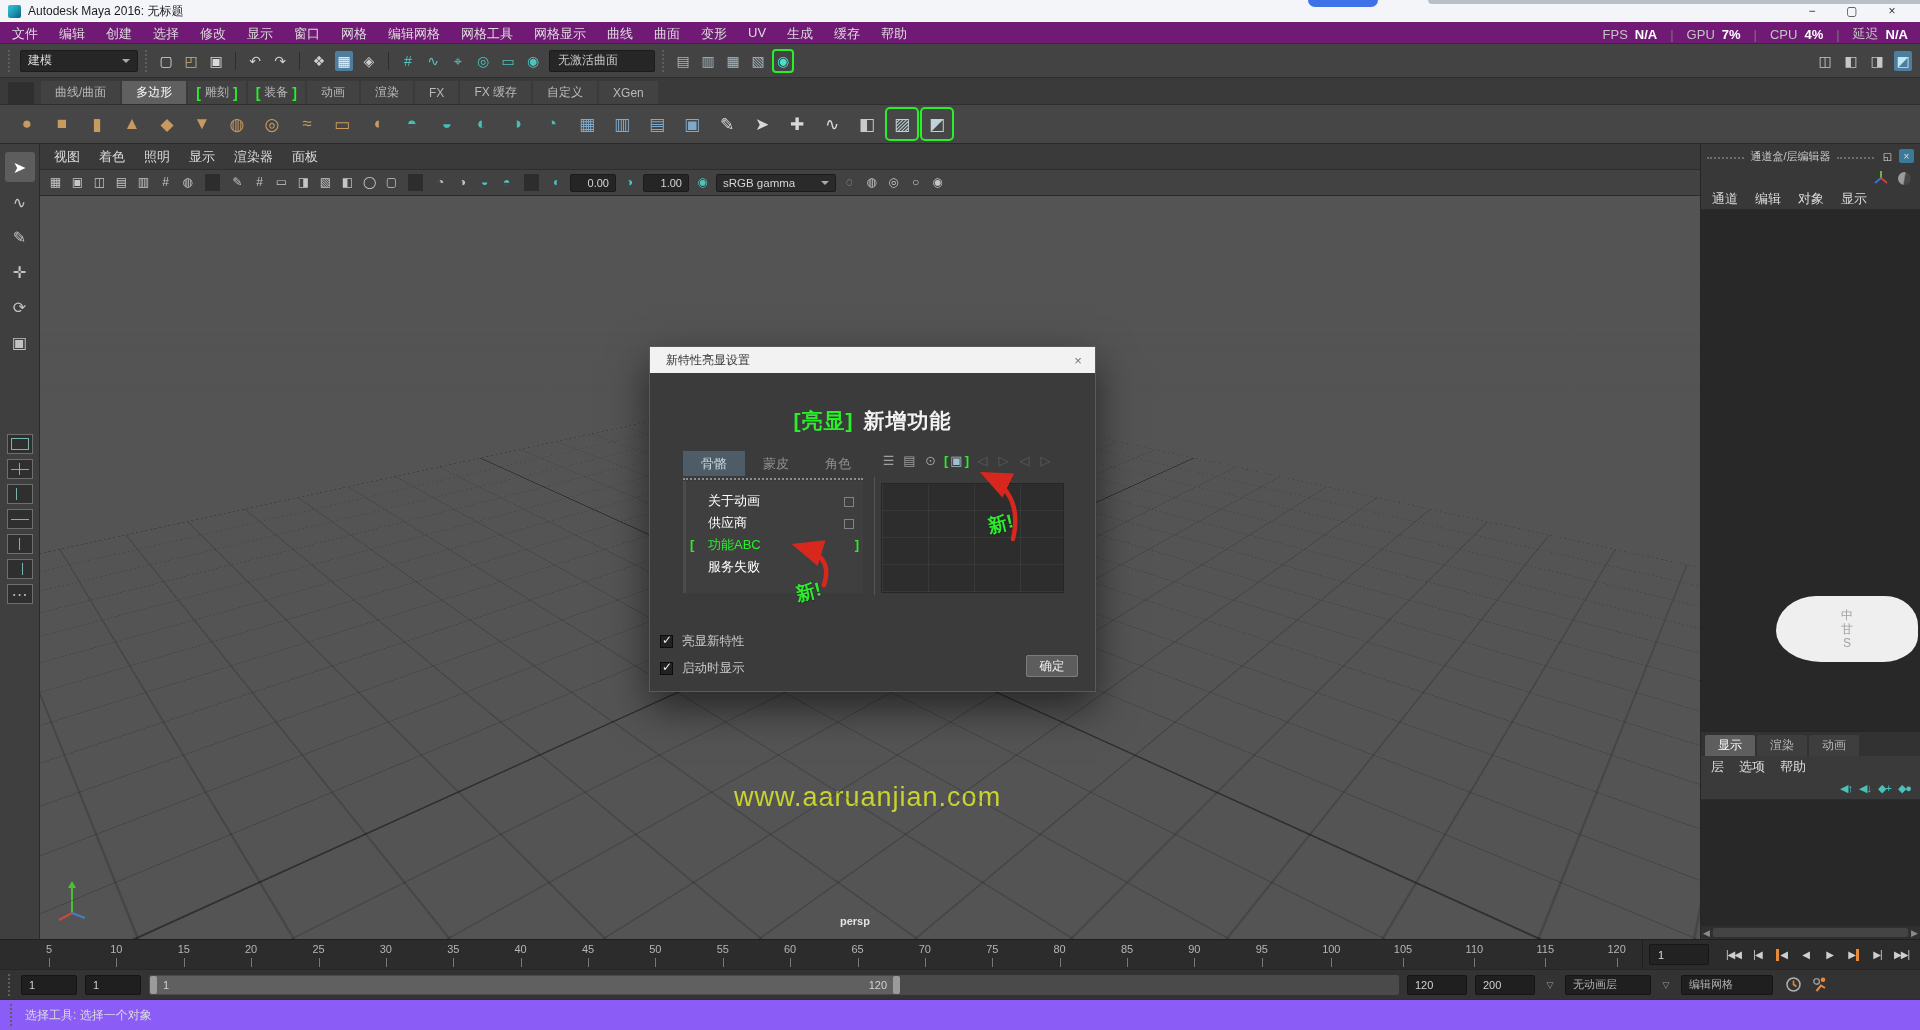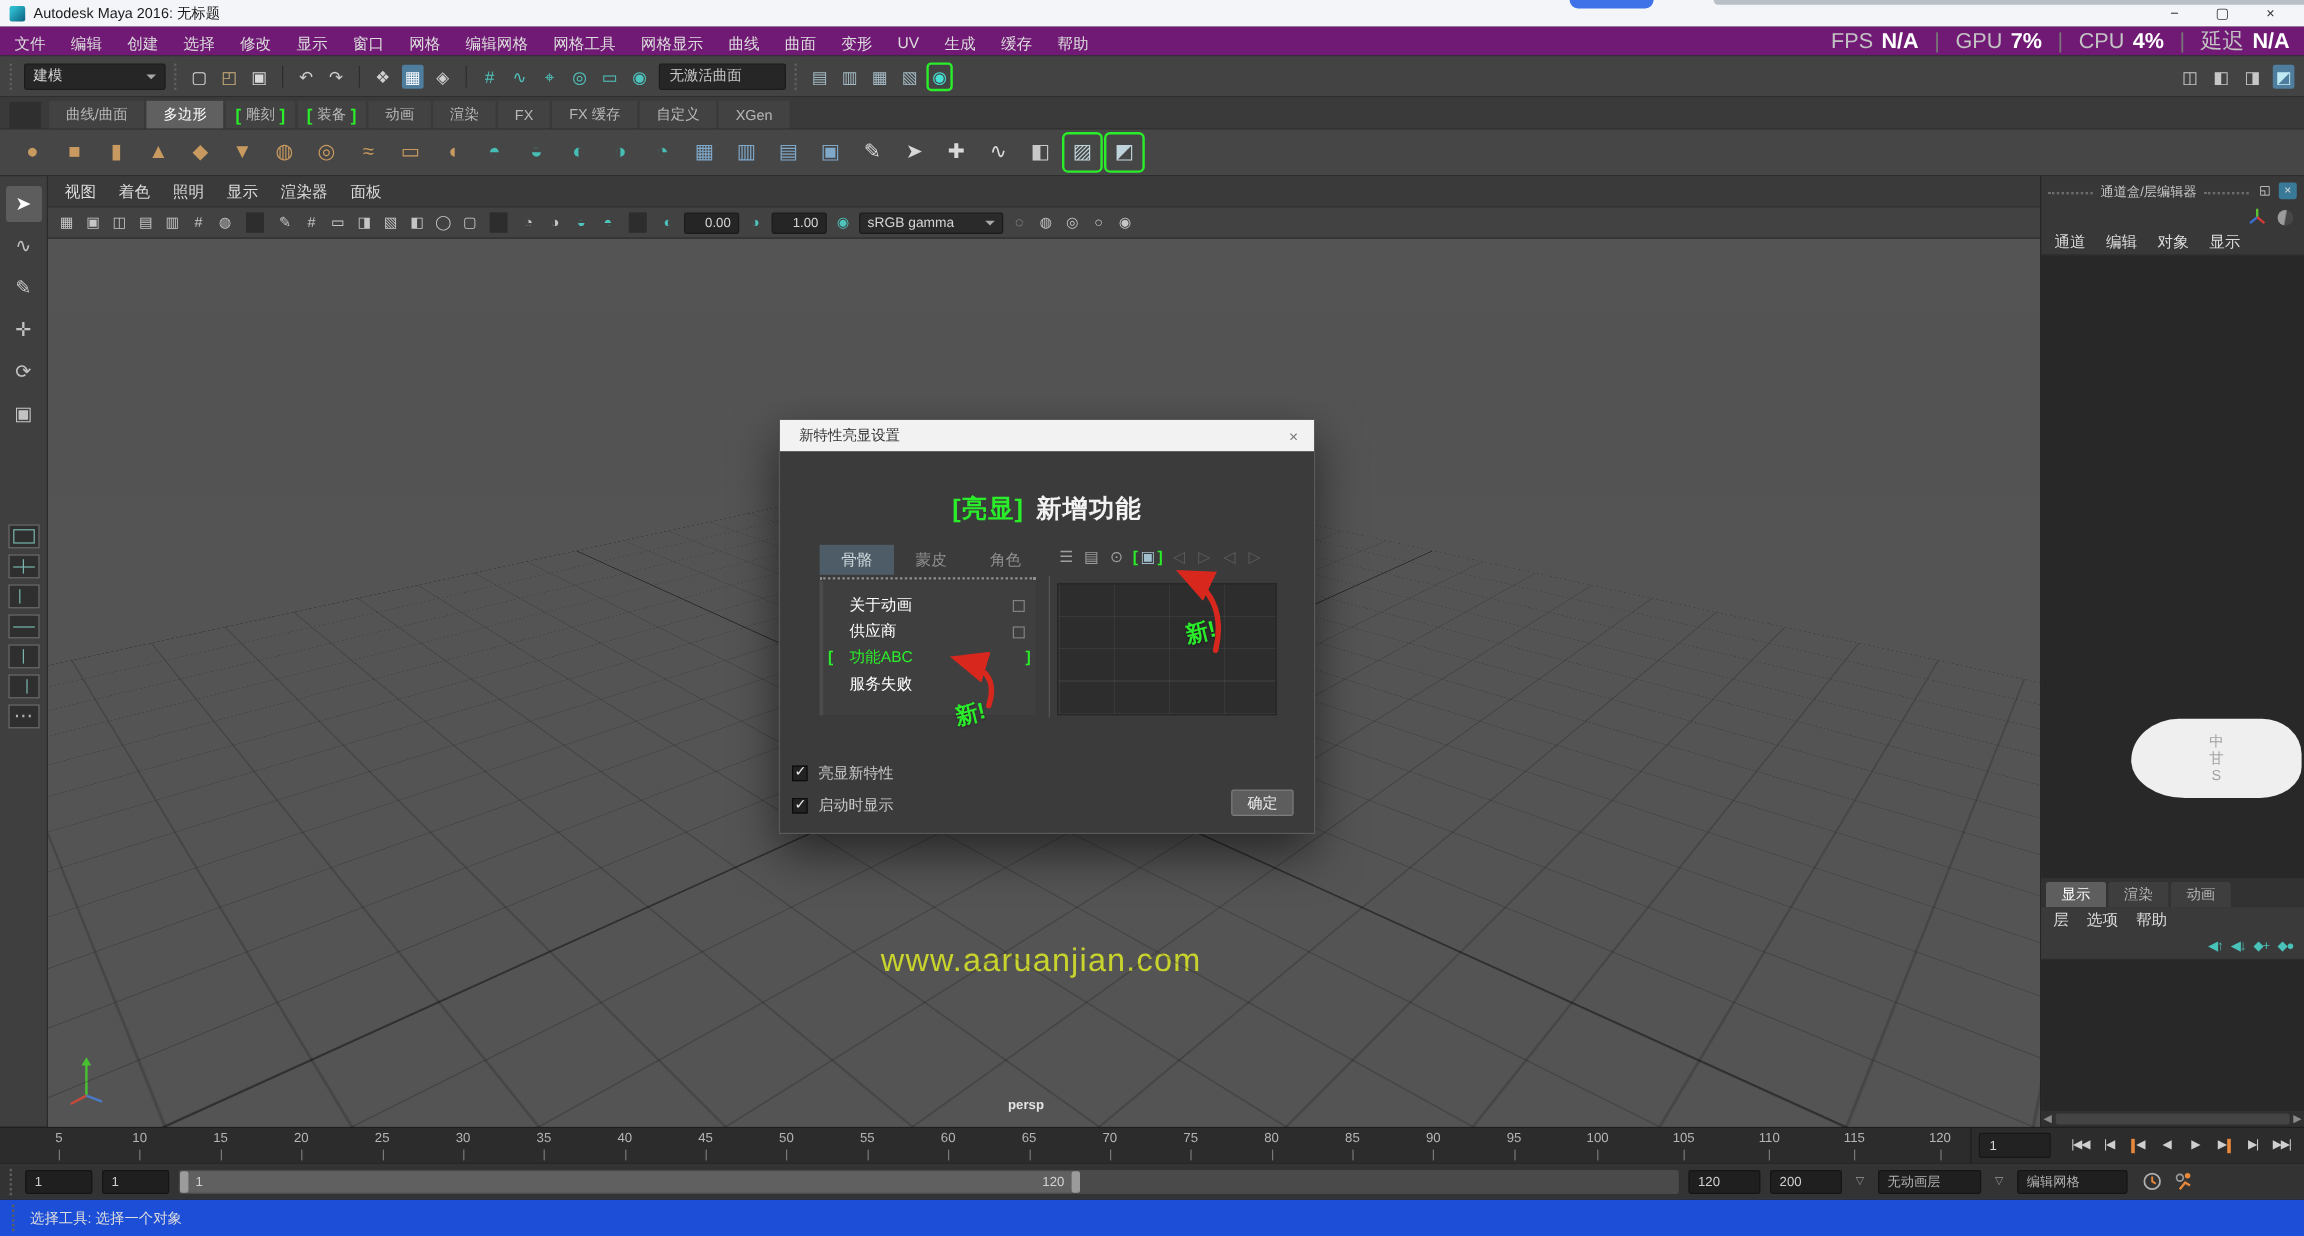--- a/index.html
+++ b/index.html
@@ -14,21 +14,21 @@
   .titlebar .ttl{color:#1b1b1b;font-size:12px}
   .overlay-blue{position:absolute;left:1308px;top:0;width:70px;height:7px;border-radius:0 0 9px 9px;background:#3f72e8}
   .overlay-gray{position:absolute;left:1428px;top:0;height:4px;width:492px;background:#b9bfc7;border-radius:0 0 0 5px}
   .winbtns{margin-left:auto;display:flex;gap:0}
   .wb{color:#333;font-size:12px;width:40px;text-align:center;line-height:20px}
 
   
   .menubar{flex:0 0 22px;background:#701a75;display:flex;align-items:flex-end;padding:0 12px;border-bottom:1px solid #303030}
   .menu-items{display:flex;gap:21px}
   .menu-item{font-size:13px;color:#dcdcdc;white-space:nowrap}
-  .stats{margin-left:auto;display:flex;align-items:center;font-size:18px}
+  .stats{margin-left:auto;display:flex;align-items:center;font-size:13px}
   .stat{display:flex;align-items:center}
   .stat+.stat::before{content:"|";margin:0 13px;color:#777}
   .stat em{font-style:normal;color:#c3c3c3;margin-right:7px}
   .stat b{color:#fff}
 
   
   .toolbar{flex:0 0 34px;background:#434343;display:flex;align-items:center;gap:7px;padding:0 8px;border-bottom:1px solid #2e2e2e}
   .grip{width:5px;height:22px;border-left:2px dotted #5e5e5e}
   .mode-dd{width:118px;height:22px;background:#262626;border:1px solid #1c1c1c;border-radius:2px;display:flex;align-items:center;padding:0 7px;font-size:12px;color:#d8d8d8}
   .caret{margin-left:auto;width:0;height:0;border:4px solid transparent;border-top-color:#a9a9a9;transform:translateY(2px)}
@@ -175,21 +175,21 @@
   .dd-sm{width:14px;color:#9a9a9a;font-size:9px;text-align:center}
   .al-field{width:86px;color:#b0b0b0}
   .cs-field{width:92px;color:#b0b0b0}
   .anim-icons{display:flex;gap:10px;align-items:center;margin-left:4px}
   .cmdrow{flex:0 0 31px;background:#333;display:flex;align-items:center;gap:9px;padding:0 9px;border-top:1px solid #262626}
   .mel{font-size:12px;color:#ececec}
   .cmd-input{width:452px;height:22px;background:#1d1d1d;border:1px solid #141414;border-radius:2px}
   .cmd-result{flex:1;height:22px;background:#2b2b2b;border:1px solid #222;border-radius:2px}
   .script-icon{width:18px;height:18px;border:1px solid #8a8a8a;border-radius:2px;color:#b5b5b5;font-size:10px;display:flex;align-items:center;justify-content:center}
   .script-icon::before{content:"▤"}
-  .helprow{flex:0 0 31px;background:#1d4ed8;display:flex;align-items:center;gap:10px;padding:0 10px;font-size:12px;color:#dcdcdc;border-top:1px solid #2f2f2f}
+  .helprow{flex:0 0 31px;background:#8b5cf6;display:flex;align-items:center;gap:10px;padding:0 10px;font-size:12px;color:#dcdcdc;border-top:1px solid #2f2f2f}
 </style>
 </head>
 <body>
 
 <div class="app">
 
   <header class="titlebar">
     <span class="maya-logo"></span>
     <span class="ttl">Autodesk Maya 2016: 无标题</span>
     <span class="overlay-blue"></span>

